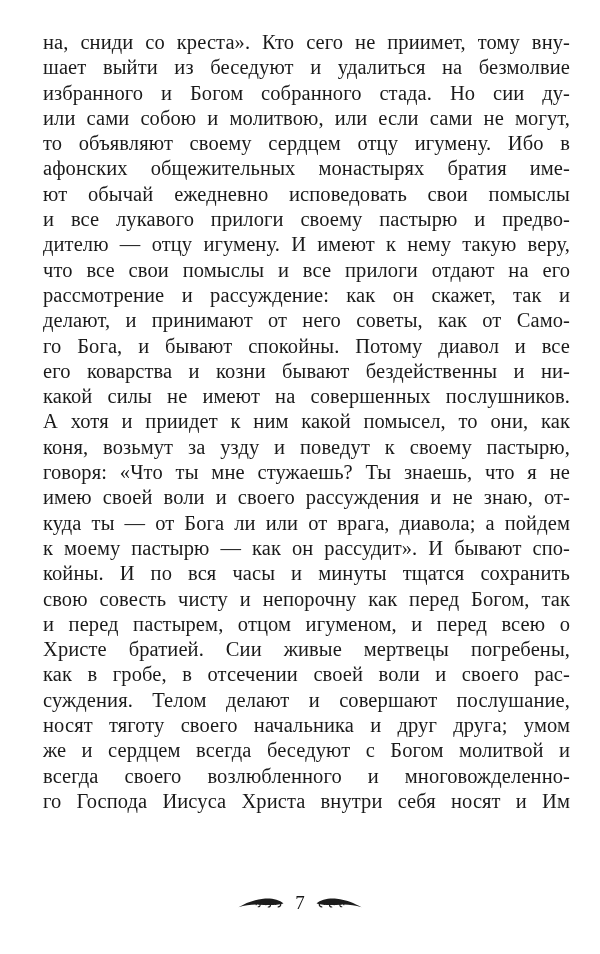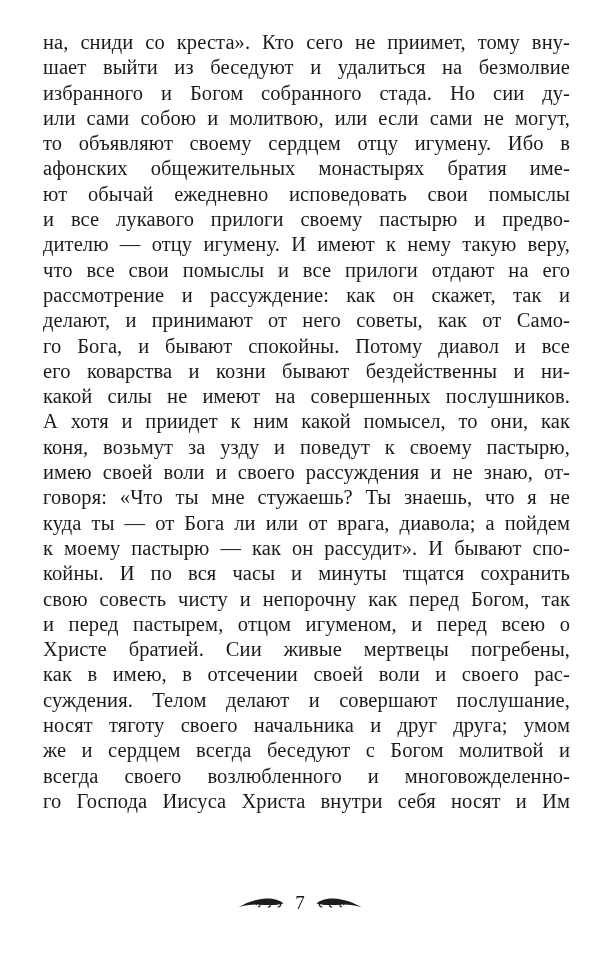--- a/index.html
+++ b/index.html
@@ -76,29 +76,29 @@
       <div class="line">и все лукавого прилоги своему пастырю и предво-</div>
       <div class="line">дителю — отцу игумену. И имеют к нему такую веру,</div>
       <div class="line">что все свои помыслы и все прилоги отдают на его</div>
       <div class="line">рассмотрение и рассуждение: как он скажет, так и</div>
       <div class="line">делают, и принимают от него советы, как от Само-</div>
       <div class="line">го Бога, и бывают спокойны. Потому диавол и все</div>
       <div class="line">его коварства и козни бывают бездейственны и ни-</div>
       <div class="line">какой силы не имеют на совершенных послушников.</div>
       <div class="line">А хотя и приидет к ним какой помысел, то они, как</div>
       <div class="line">коня, возьмут за узду и поведут к своему пастырю,</div>
+      <div class="line">говоря: «Что ты мне стужаешь? Ты знаешь, что я не</div>
       <div class="line">имею своей воли и своего рассуждения и не знаю, от-</div>
-      <div class="line">говоря: «Что ты мне стужаешь? Ты знаешь, что я не</div>
       <div class="line">куда ты — от Бога ли или от врага, диавола; а пойдем</div>
       <div class="line">к моему пастырю — как он рассудит». И бывают спо-</div>
       <div class="line">койны. И по вся часы и минуты тщатся сохранить</div>
       <div class="line">свою совесть чисту и непорочну как перед Богом, так</div>
       <div class="line">и перед пастырем, отцом игуменом, и перед всею о</div>
       <div class="line">Христе братией. Сии живые мертвецы погребены,</div>
-      <div class="line">как в имею, в отсечении своей воли и своего рас-</div>
+      <div class="line">как в гробе, в отсечении своей воли и своего рас-</div>
       <div class="line">суждения. Телом делают и совершают послушание,</div>
       <div class="line">носят тяготу своего начальника и друг друга; умом</div>
       <div class="line">же и сердцем всегда беседуют с Богом молитвой и</div>
       <div class="line">всегда своего возлюбленного и многовожделенно-</div>
       <div class="line">го Господа Иисуса Христа внутри себя носят и Им</div>
     </div>
 
   <div class="footer">
     <svg class="flourish flourish-left" viewBox="0 0 64 18" xmlns="http://www.w3.org/2000/svg" aria-hidden="true">
       <path d="M2 9.5 C8 4.5 18 2 29 3.2 C41 4.5 53 9 62 14.8 C53 12 44 10.8 35 11.2 C24 11.6 12 12.4 2 9.5 Z" fill="currentColor"></path>

